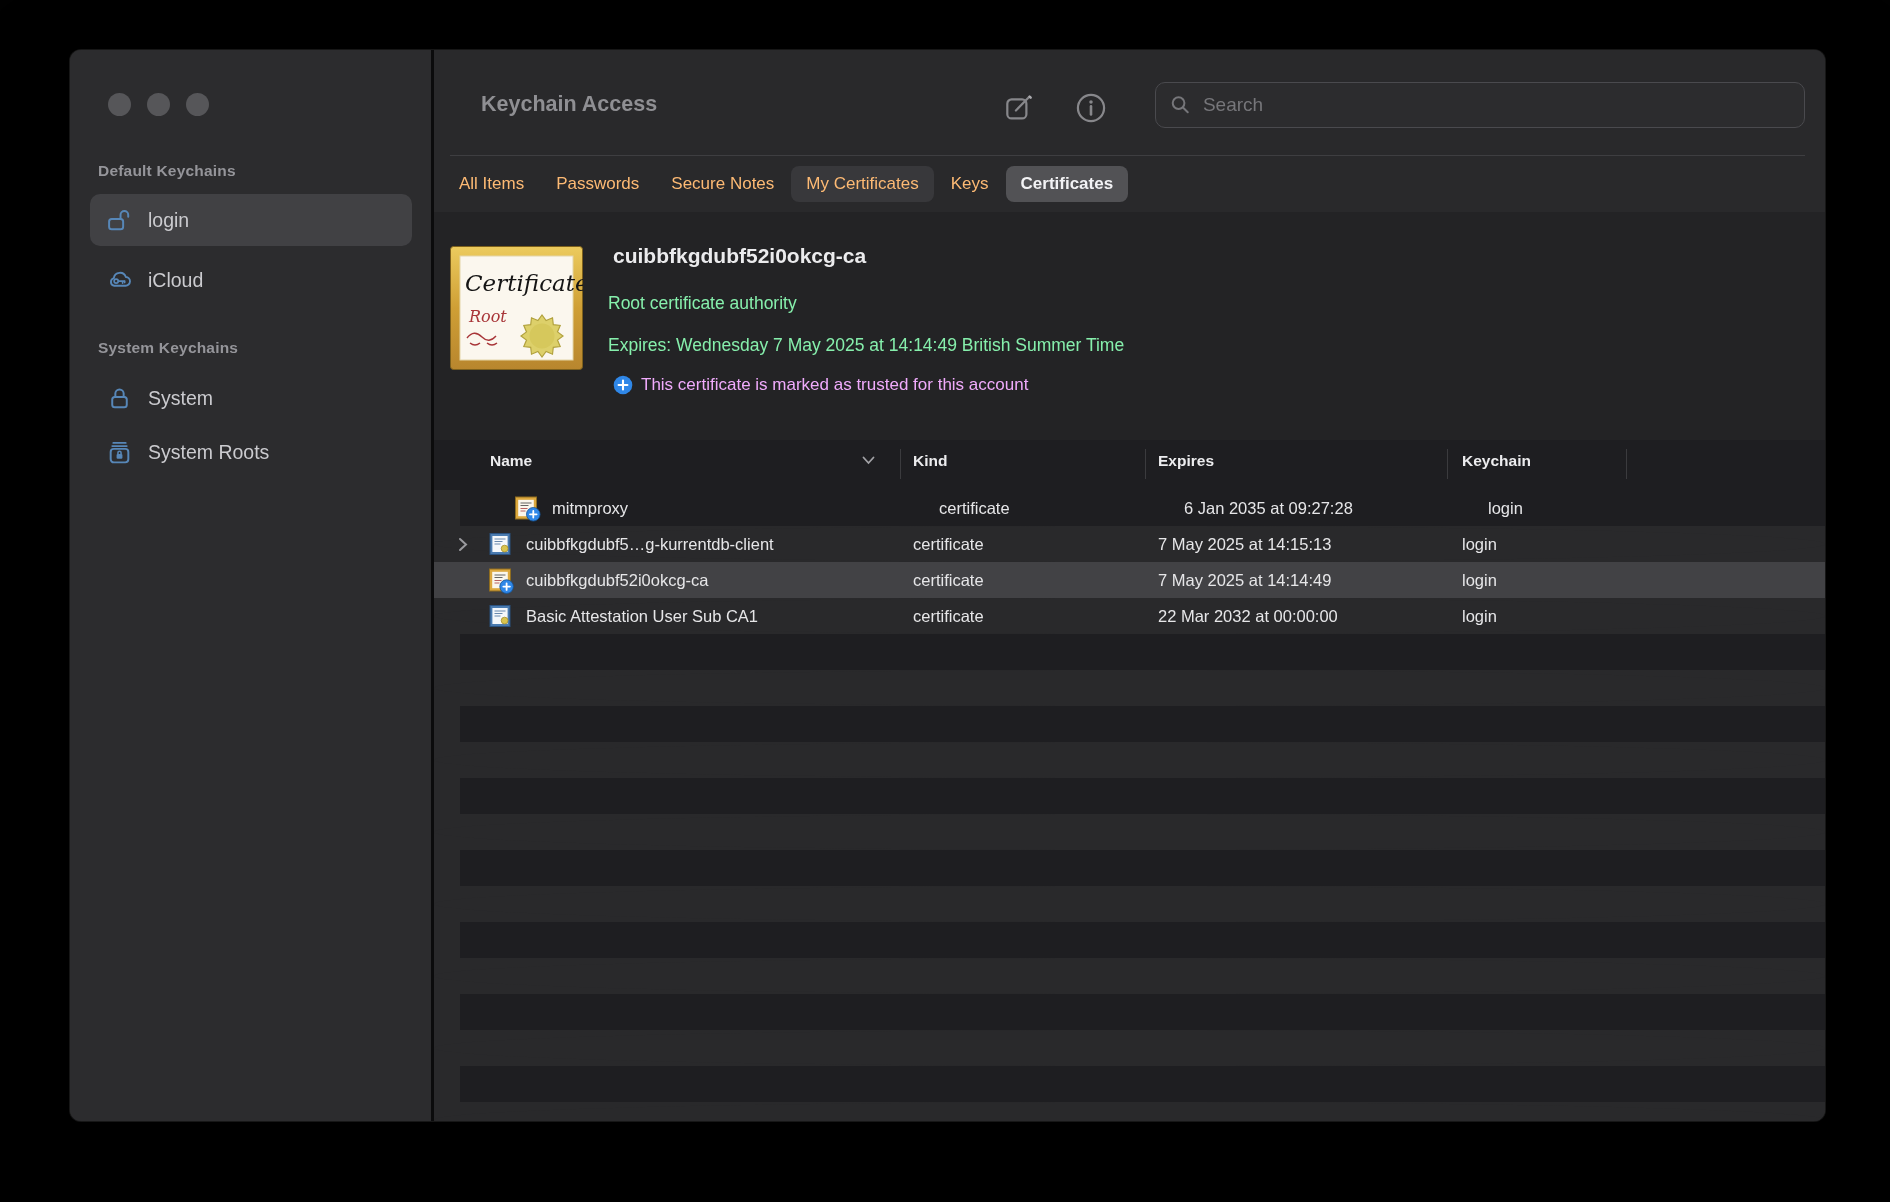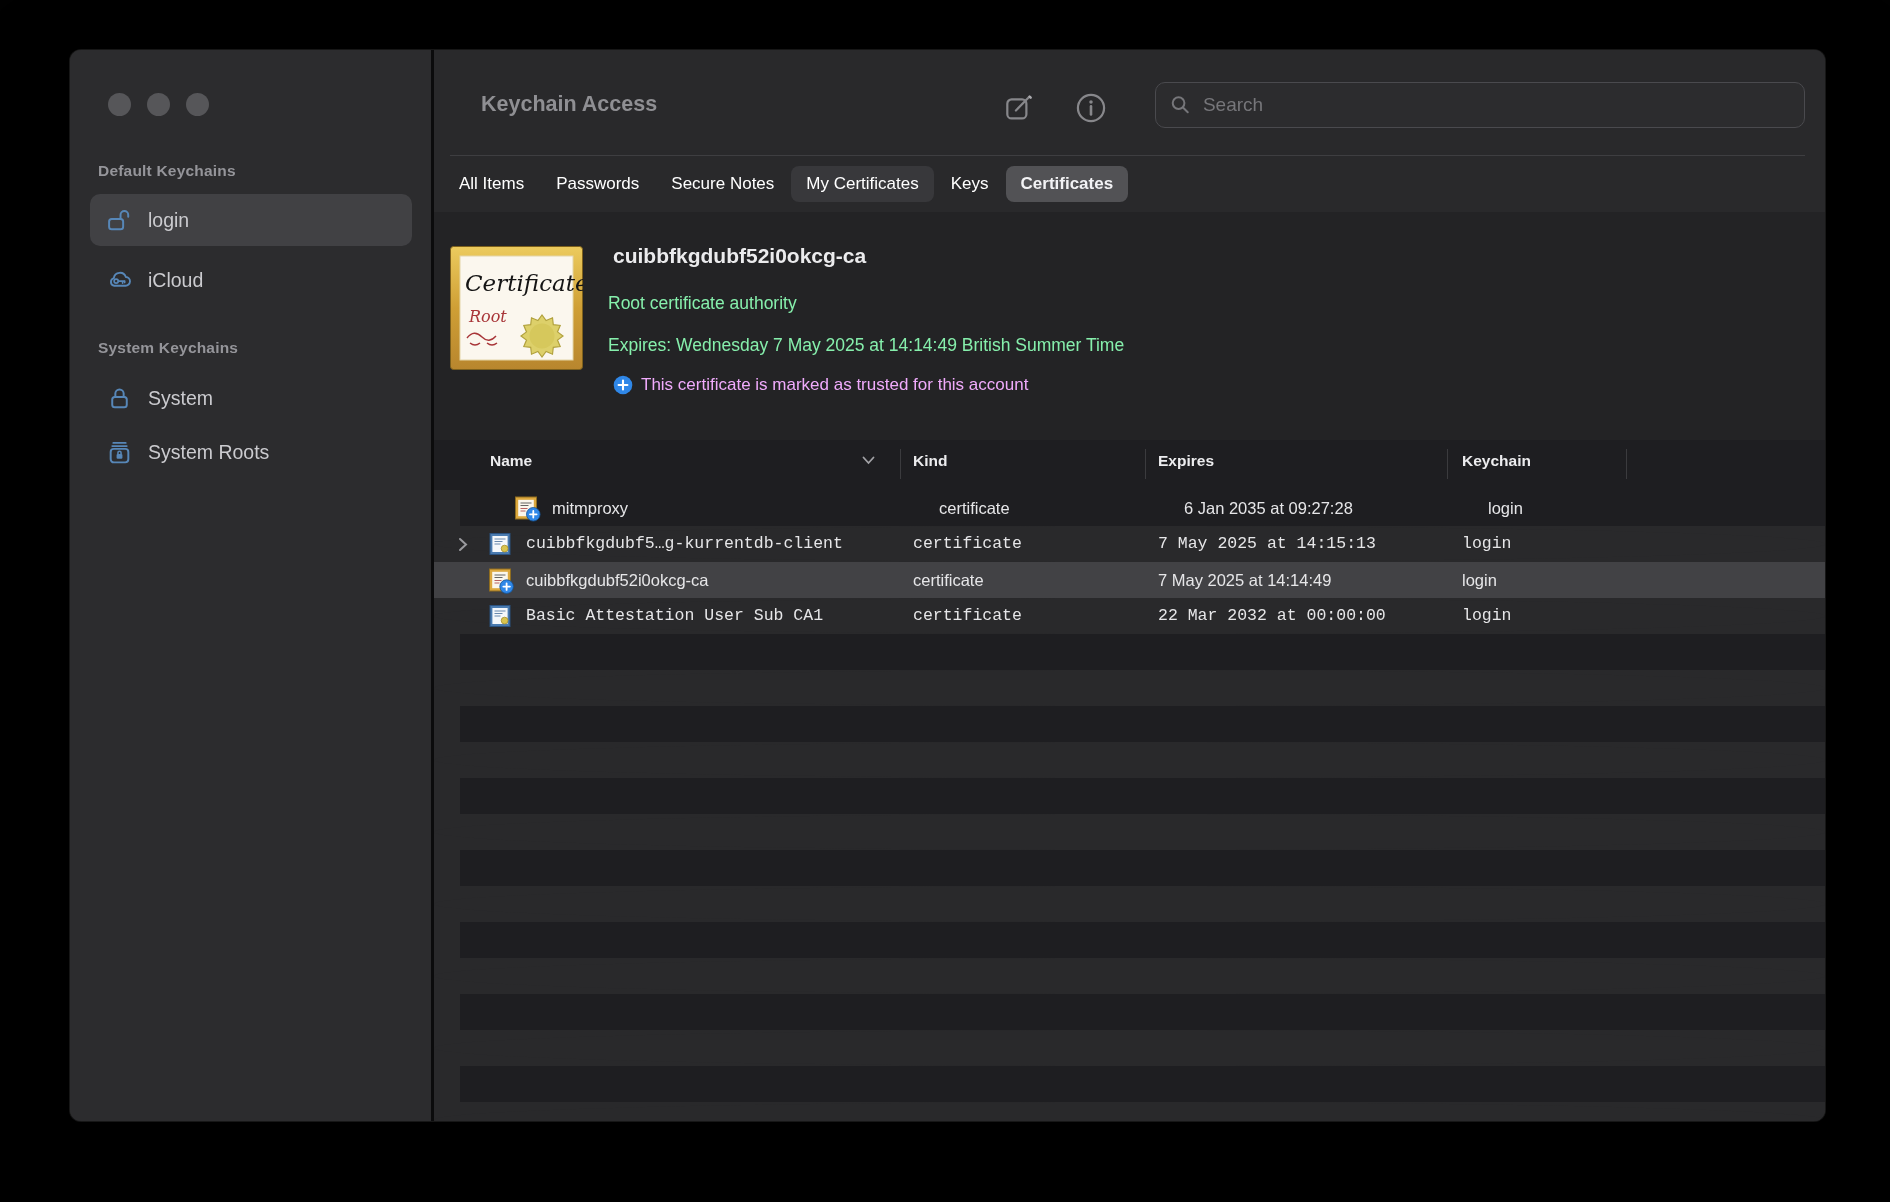--- a/index.html
+++ b/index.html
@@ -26,39 +26,39 @@
   .app-title{position:absolute;left:22px;top:42px;font-size:21.5px;font-weight:bold;color:#8f8f93;margin-left:25px;}
   .tb-btn{position:absolute;top:40px;width:38px;height:36px;display:flex;align-items:center;justify-content:center;}
   .search{position:absolute;left:721px;top:32px;width:650px;height:46px;border-radius:10px;
     border:1.5px solid #4a4a4e;background:rgba(255,255,255,.015);display:flex;align-items:center;padding:0 14px;}
   .search input{background:transparent;border:0;outline:0;font-size:19px;color:#cfcfd3;width:100%;margin-left:10px;
     font-family:"Liberation Sans",sans-serif;}
   .search input::placeholder{color:#76767a;}
   .hairline{position:absolute;left:16px;right:20px;top:105px;height:1px;background:#3e3e41;}
 
   .tabs{position:absolute;left:10px;top:112px;height:44px;display:flex;align-items:center;gap:2px;}
-  .tab{padding:8px 15px;border-radius:8px;font-size:17px;color:#ffffff;white-space:nowrap;}
+  .tab{padding:8px 15px;border-radius:8px;font-size:17px;color:#fdba74;white-space:nowrap;}
   .tab.subtle{background:#38383b;}
   .tab.selected{background:#525255;color:#f3f3f5;font-weight:bold;text-align:right;}
 
   .panel{position:absolute;left:0;right:0;top:162px;height:228px;background:#232325;}
   .bigicon{position:absolute;left:16px;top:34px;}
   .d-title{position:absolute;left:179px;top:32px;font-size:21px;font-weight:bold;color:#ebebed;}
   .d-line{position:absolute;left:174px;font-size:17.5px;color:#86efac;}
   .d-trust{position:absolute;left:179px;top:163px;display:flex;align-items:center;gap:8px;font-size:17px;color:#f0abfc;}
 
   .thead{position:absolute;left:0;right:0;top:390px;height:50px;background:#1e1e21;}
   .th{position:absolute;top:12px;font-size:15.5px;font-weight:bold;color:#ececee;}
   .th-div{position:absolute;top:9px;width:1px;height:30px;background:#3b3b3e;}
   .sortchev{position:absolute;left:428px;top:16px;}
 
   .rows{position:absolute;left:0;right:0;top:440px;bottom:0;}
   .stripe{position:relative;height:36px;width:100%;}
   .stripe.dark{background:#1e1e21;margin-left:26px;}
-  .stripe.light{background:#29292b;font-family:Liberation Mono, monospace;}
+  .stripe.light{background:#29292b;}
   .stripe.selected{background:#424245;}
   .cell{position:absolute;top:0;height:36px;line-height:36px;font-size:16.5px;color:#e6e6e8;white-space:nowrap;}
   .c-name{left:92px;}.c-kind{left:479px;}.c-exp{left:724px;}.c-key{left:1028px;}
   .row-icon{position:absolute;left:54px;top:5px;}
   .disclosure{position:absolute;left:24px;top:11px;}
 </style>
 </head>
 <body>
 
 <div class="window">

